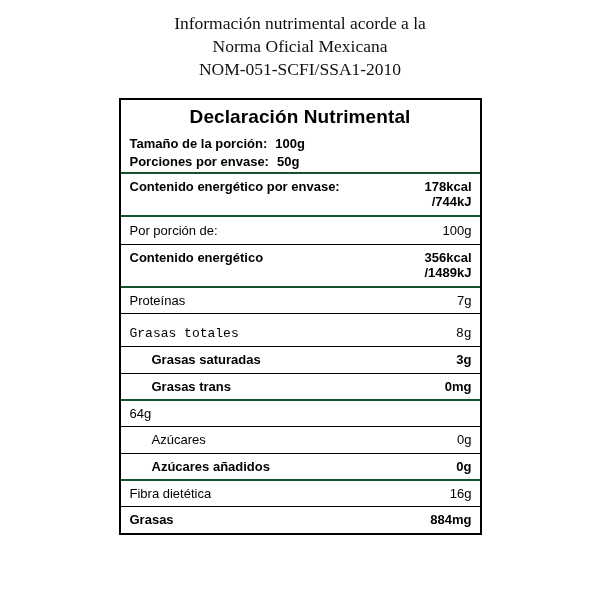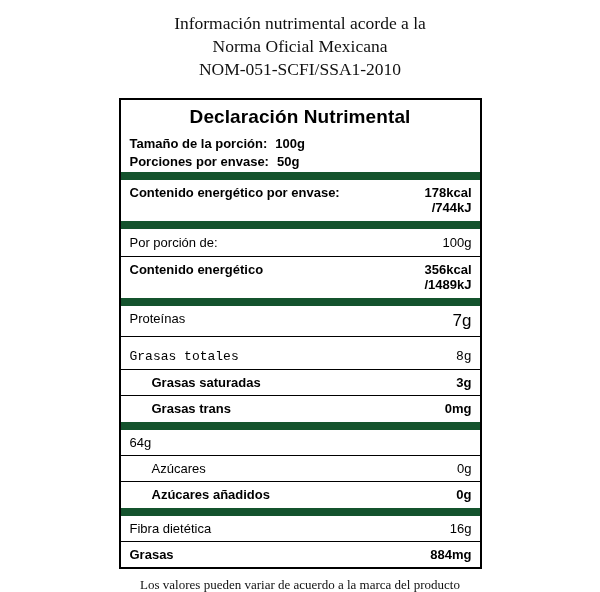--- a/index.html
+++ b/index.html
@@ -60,21 +60,21 @@
     box-sizing: border-box;
     min-height: 19px;
   }
   .row .lbl { text-align: left; }
   .row .val { text-align: right; white-space: pre-line; line-height: 1.18; }
 
   .bold .lbl, .bold .val { font-weight: bold; }
   .b13 { font-size: 13px; }
 
   .rule-thin { border-top: 1px solid #000; }
-  .rule-med { border-top: 8px solid #14532d; }
+  .rule-med { border-top: 2px solid #14532d; }
 
   .indent1 .lbl { padding-left: 22px; }
 
   .two-line .val { line-height: 1.18; }
 
   .foot {
     text-align: center;
     font-family: "Liberation Serif", serif;
     font-size: 13px;
     color: #111;
@@ -120,21 +120,21 @@
     </div>
 
     <div class="row bold b13 rule-thin two-line" style="padding-top:5px; padding-bottom:5px;">
       <span class="lbl">Contenido energético</span>
       <span class="val">356kcal
 /1489kJ</span>
     </div>
 
     <div class="row rule-med" style="padding-top:5px; padding-bottom:5px;">
       <span class="lbl" style="font-size:13px;">Proteínas</span>
-      <span class="val" style="font-size:17px;margin-left:11px;">7g</span>
+      <span class="val" style="font-size:13px;margin-left:11px;">7g</span>
     </div>
 
     <div class="row rule-thin" style="padding-top:12px; padding-bottom:5px;font-family:Liberation Mono, monospace;">
       <span class="lbl" style="font-size:13px;">Grasas totales</span>
       <span class="val" style="font-size:13px;">8g</span>
     </div>
 
     <div class="row rule-thin bold indent1" style="padding-top:5px; padding-bottom:5px;">
       <span class="lbl" style="font-size:13px;">Grasas saturadas</span>
       <span class="val" style="font-size:13px;">3g</span>
@@ -164,15 +164,14 @@
       <span class="val" style="font-size:13px;">16g</span>
     </div>
 
     <div class="row rule-thin bold" style="padding-top:5px; padding-bottom:5px;">
       <span class="lbl" style="font-size:13px;">Grasas</span>
       <span class="val" style="font-size:13px;">884mg</span>
     </div>
 
   </div>
 
-  <div class="foot">Los valores pueden variar de acuerdo a la marca del producto</div>
 
 </div>
 
 </body></html>

